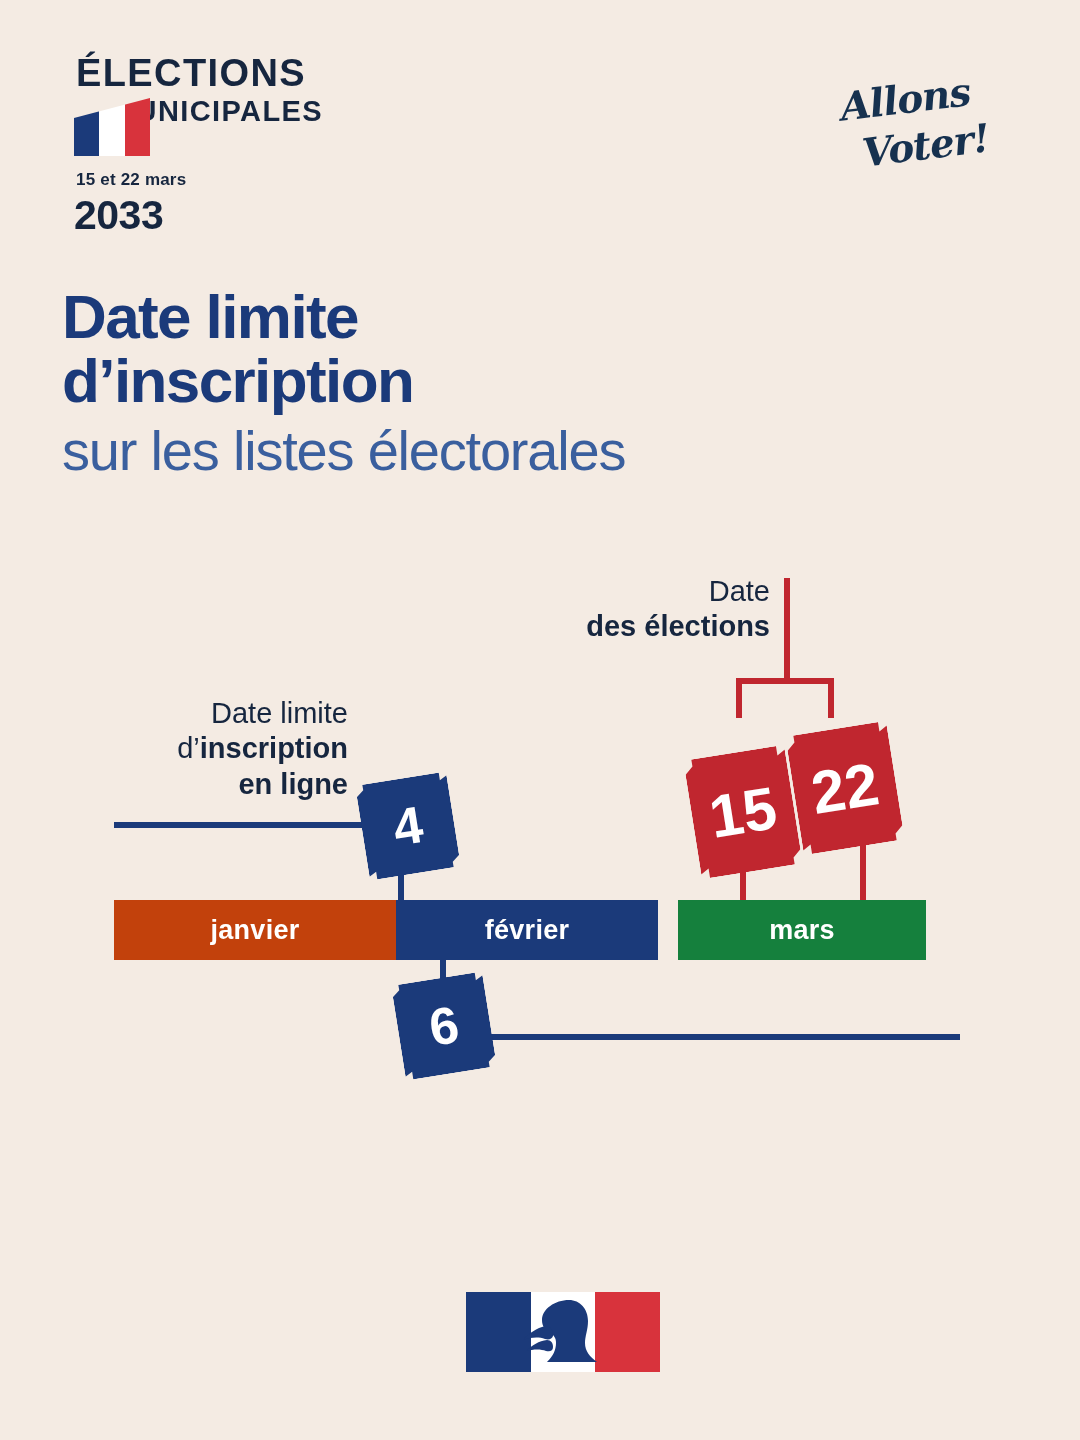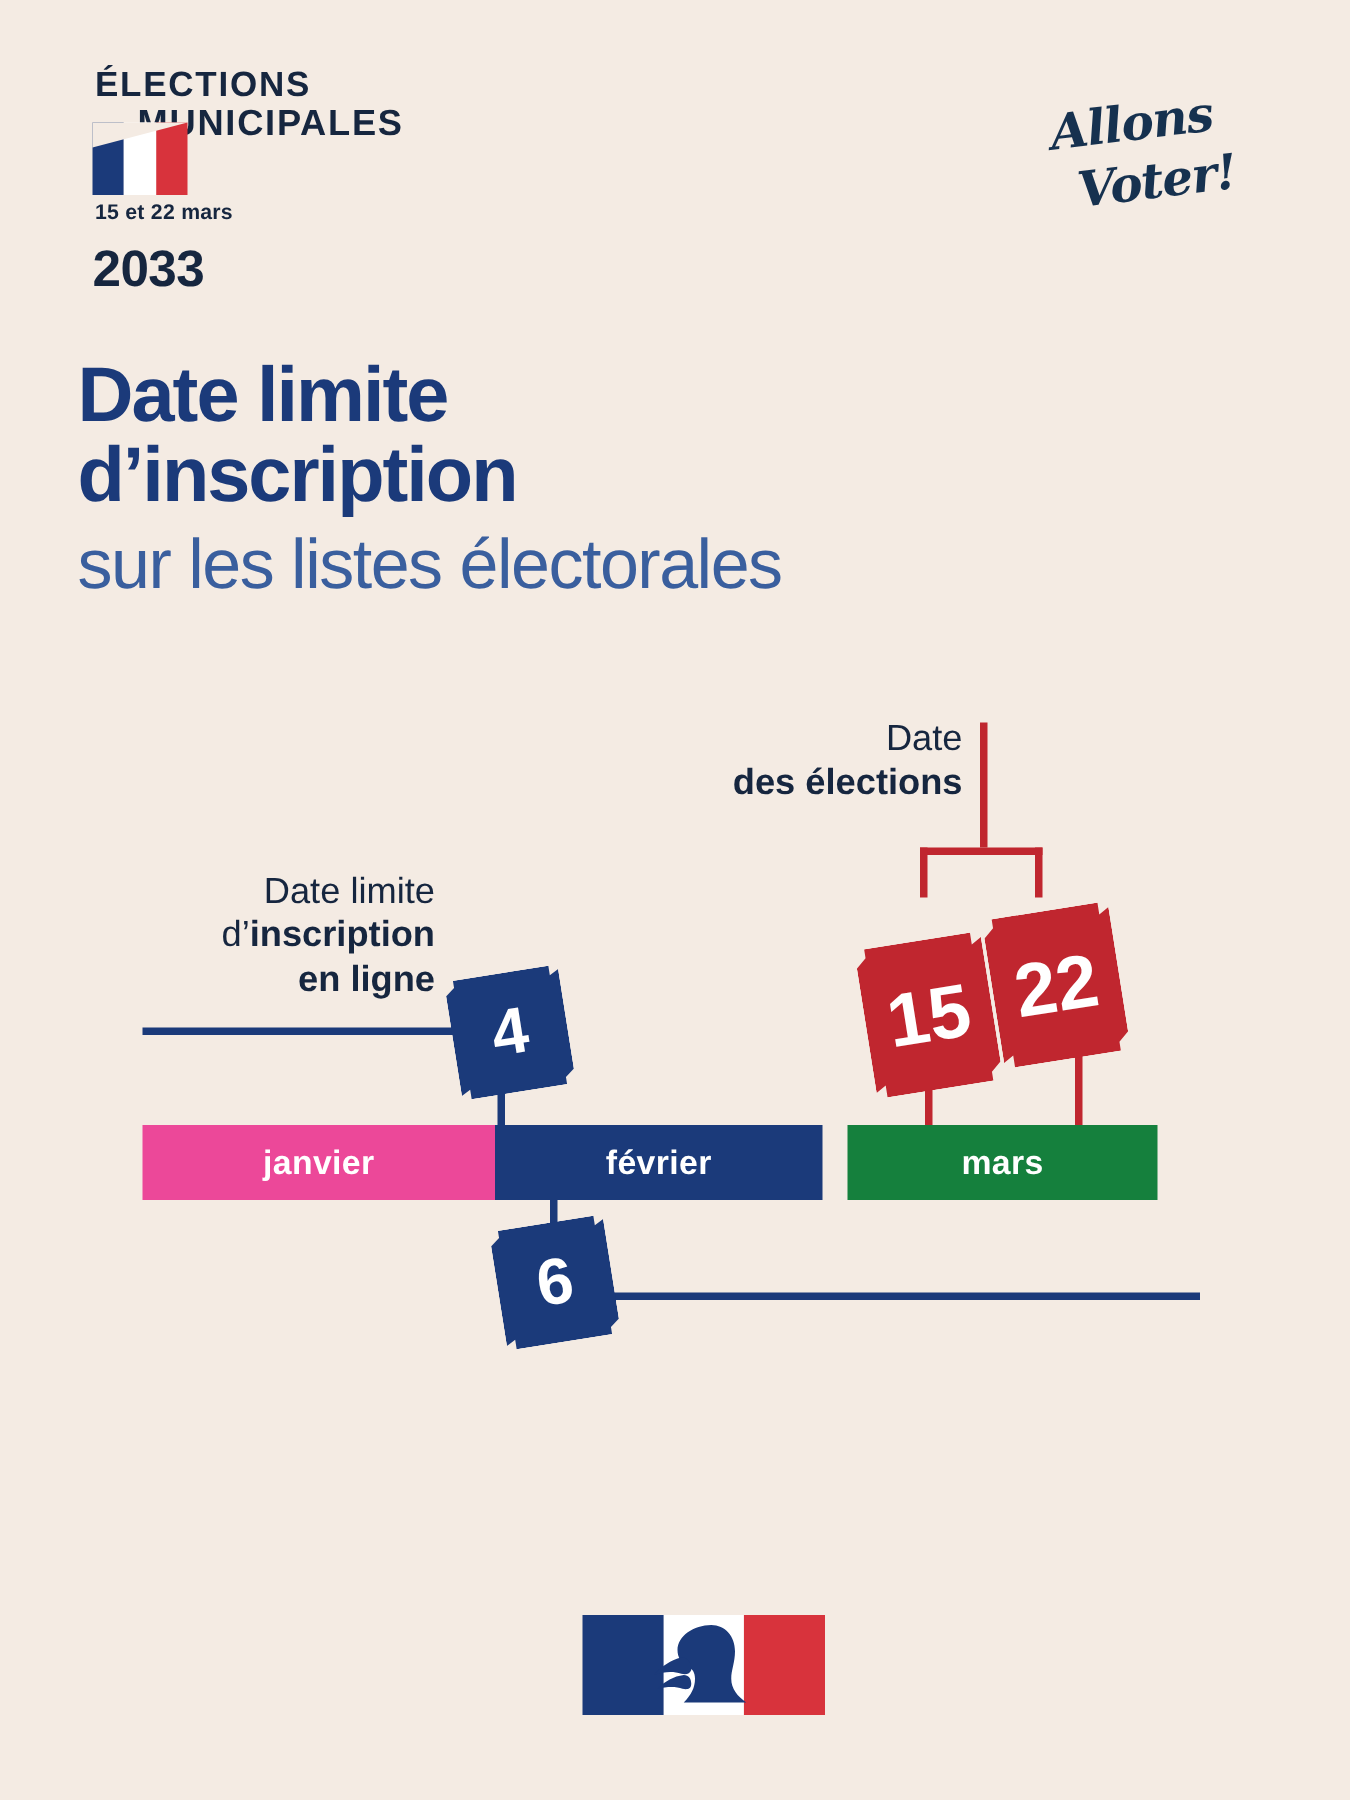--- a/index.html
+++ b/index.html
@@ -17,21 +17,21 @@
   }
 
   
   .logo-block {
     position: absolute;
     left: 72px;
     top: 52px;
     width: 420px;
   }
   .logo-title {
-    font-size: 28px;
+    font-size: 38px;
     font-weight: bold;
     letter-spacing: 1.4px;
     color: #16263f;
     line-height: 1.12;
     margin-left: 4px;
   }
   .logo-sub {
     font-size: 29px;
     font-weight: bold;
     letter-spacing: 1.4px;
@@ -58,21 +58,21 @@
   .flag-cut {
     position: absolute;
     left: 0; top: 0;
     width: 0; height: 0;
     border-top: 20px solid #f4ebe3;
     border-right: 76px solid transparent;
   }
   .logo-dates {
     position: absolute;
     left: 4px;
-    top: 108px;
+    top: 118px;
     font-size: 17px;
     font-weight: bold;
     color: #16263f;
     letter-spacing: 0.2px;
   }
   .logo-year {
     position: absolute;
     left: 2px;
     top: 140px;
     font-size: 41px;
@@ -150,21 +150,21 @@
     top: 340px;
     height: 60px;
     display: flex;
     align-items: center;
     justify-content: center;
     color: #ffffff;
     font-size: 27px;
     font-weight: bold;
     letter-spacing: 0.3px;
   }
-  .bar-jan  { left: 114px; width: 282px; background: #ec4899; }
+  .bar-jan  { left: 114px; width: 282px; background: #c2410c; }
   .bar-feb  { left: 396px; width: 262px; background: #1b3a7a; }
   .bar-mar  { left: 678px; width: 248px; background: #15803d; }
 
   
   .lead {
     position: absolute;
     background: #1b3a7a;
   }
   .lead-online-h { left: 114px; top: 262px; width: 290px; height: 6px; }
   .lead-online-v { left: 398px; top: 262px; width: 6px; height: 82px; }

